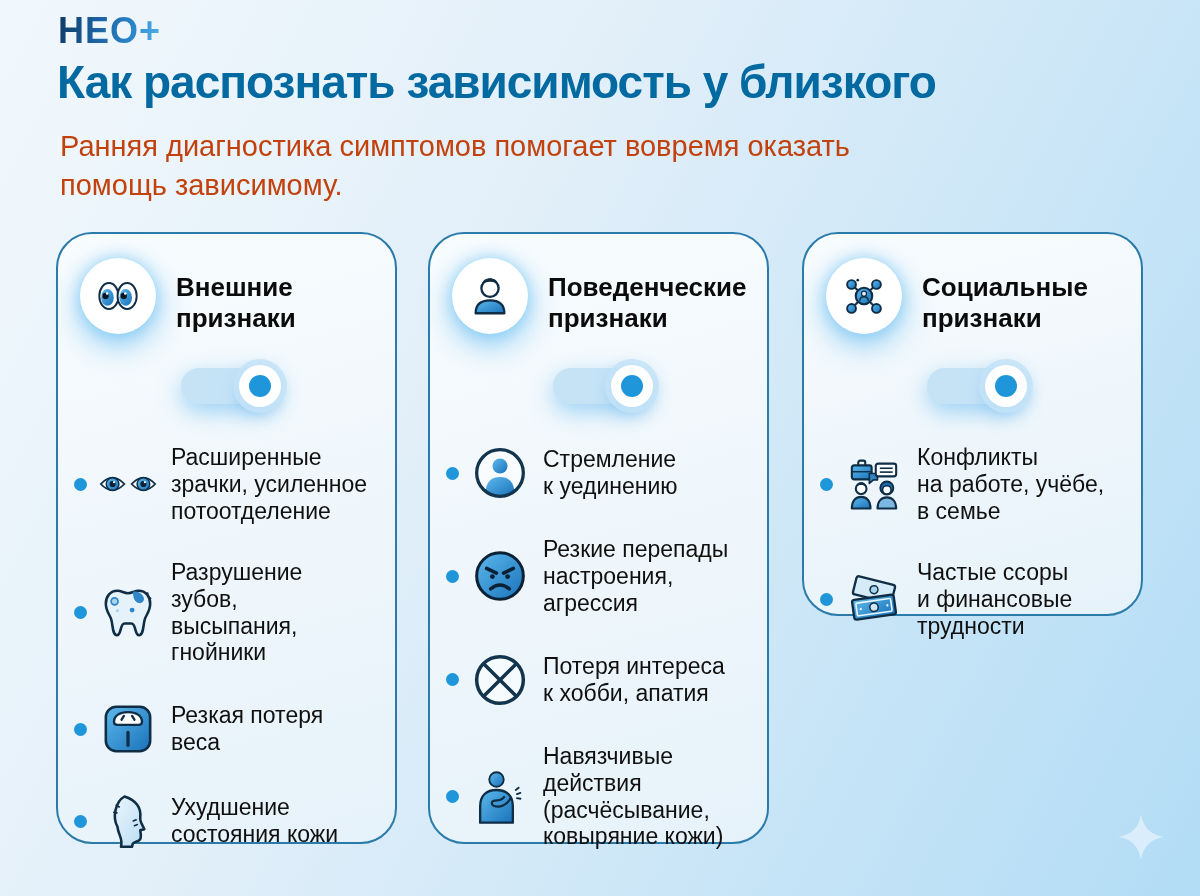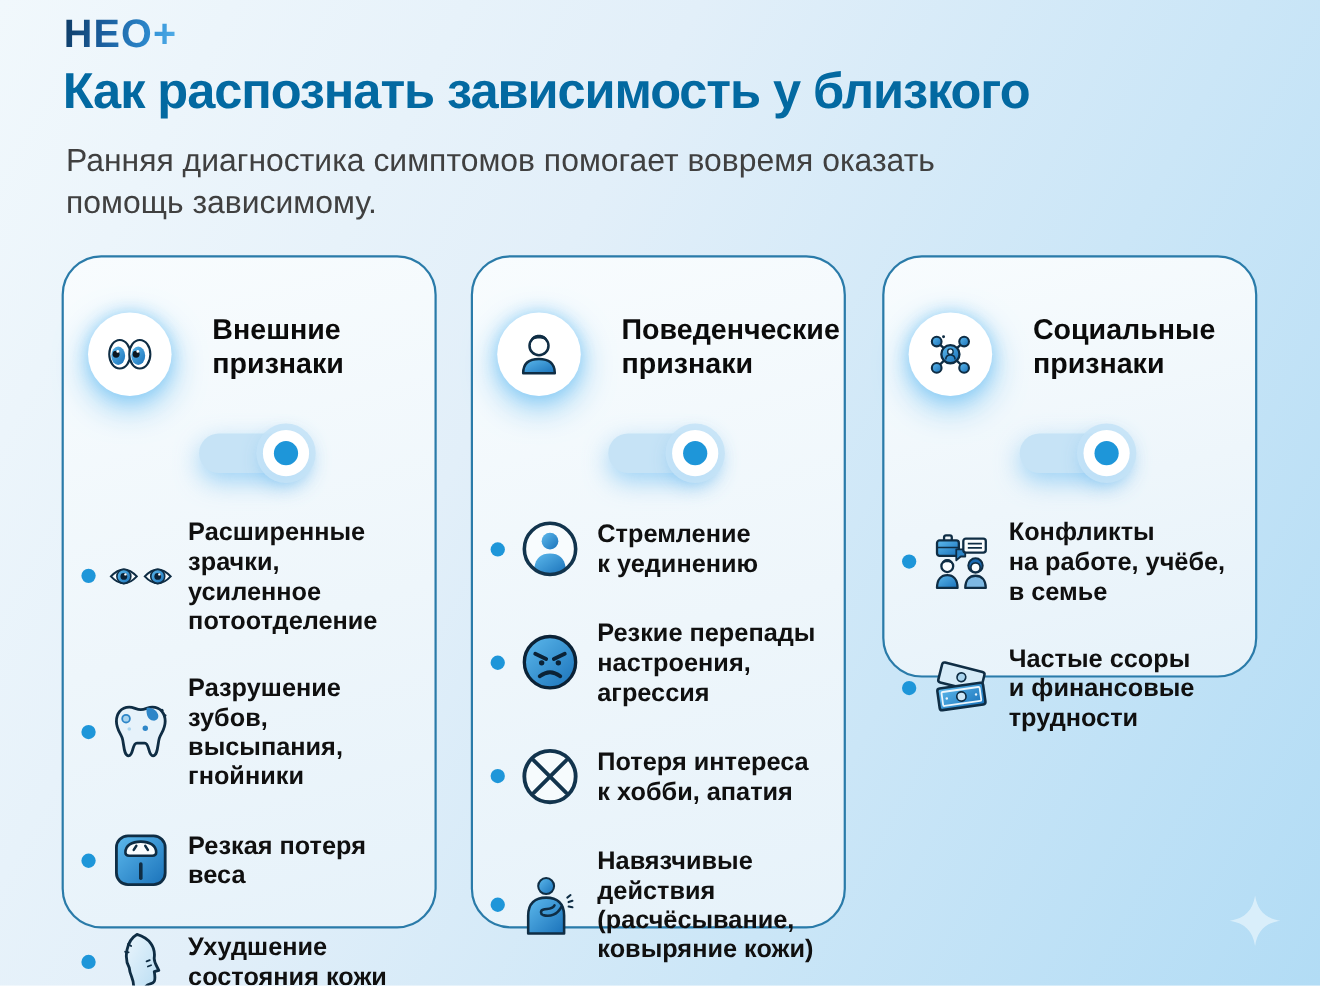--- a/index.html
+++ b/index.html
@@ -21,35 +21,35 @@
   .logo-plus {
     background: linear-gradient(100deg,#2f8fd4 0%, #56b1ea 100%);
     -webkit-background-clip:text; background-clip:text; color:transparent;
   }
   .title {
     position:absolute; left:57px; top:58px; width:1110px;
     font-size:46px; font-weight:bold; letter-spacing:-1px; color:#0369a1; line-height:1.05;
   }
   .subtitle {
     position:absolute; left:60px; top:127px; width:960px;
-    font-size:29px; line-height:1.33; color:#404040;
+    font-size:29px; line-height:1.33; color:#c2410c;
   }
 
   
   .card {
     position:absolute; top:232px; width:341px;
     border:2px solid #2a7ba9; border-radius:36px;
     background: linear-gradient(165deg,#f8fcfe 0%, #eef6fb 55%, #e6f2fa 100%);
     padding:24px 22px 16px 22px;
   }
   .card-1 { left:56px;  height:612px; }
   .card-2 { left:428px; height:612px; }
   .card-3 { left:802px; height:384px; }
 
-  .card-header { display:flex; align-items:flex-start; gap:37px;margin-top:26px; }
+  .card-header { display:flex; align-items:flex-end; gap:20px; }
   .icon-circle {
     width:76px; height:76px; border-radius:50%; flex:none;
     background:#ffffff;
     box-shadow: 0 10px 30px rgba(125,198,243,0.95), 0 0 14px rgba(160,215,248,0.9);
     display:flex; align-items:center; justify-content:center;
   }
   .icon-circle svg { width:46px; height:46px; }
   .card-title { font-size:26px; font-weight:bold; line-height:1.2; color:#0b0b0b; }
 
   .toggle-row { margin-top:34px; display:flex; justify-content:center; }
@@ -59,21 +59,21 @@
     box-shadow: 0 8px 22px rgba(130,198,243,0.75);
   }
   .toggle-knob {
     position:absolute; right:-8px; top:-3px;
     width:42px; height:42px; border-radius:50%; background:#ffffff;
     box-shadow: 0 0 0 6px rgba(196,227,247,0.85), 0 6px 18px rgba(120,190,240,0.85);
     display:flex; align-items:center; justify-content:center;
   }
   .toggle-dot { width:22px; height:22px; border-radius:50%; background:#1e96d9; }
 
-  .items { margin-top:40px; display:flex; flex-direction:column; gap:34px; padding-left:-6px;font-weight:bold; }
+  .items { margin-top:40px; display:flex; flex-direction:column; gap:34px; padding-left:-6px; }
   .item  { display:flex; align-items:center; margin-left:-6px; }
   .bullet { width:13px; height:13px; border-radius:50%; background:#1e96d9; flex:none; margin-right:12px; }
   .item-icon { width:58px; height:58px; flex:none; margin-right:14px; display:flex; align-items:center; justify-content:center; }
   .item-icon svg { width:56px; height:56px; }
   .item-icon.wide svg { width:62px; height:34px; }
   .item-text { font-size:23px; line-height:1.17; color:#101010; }
 
   .sparkle { position:absolute; left:1116px; top:812px; width:50px; height:50px; }
 </style>
 </head>

